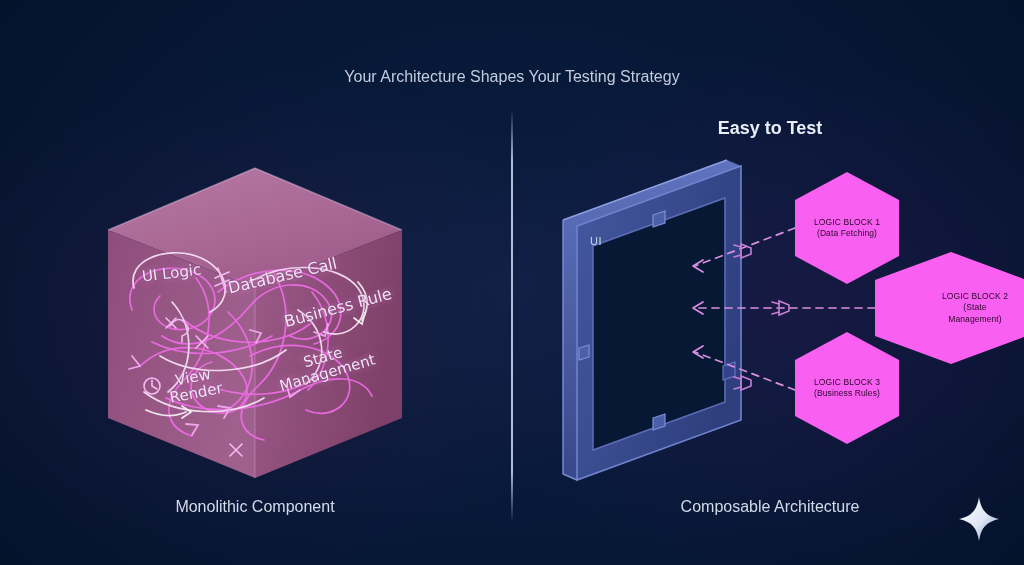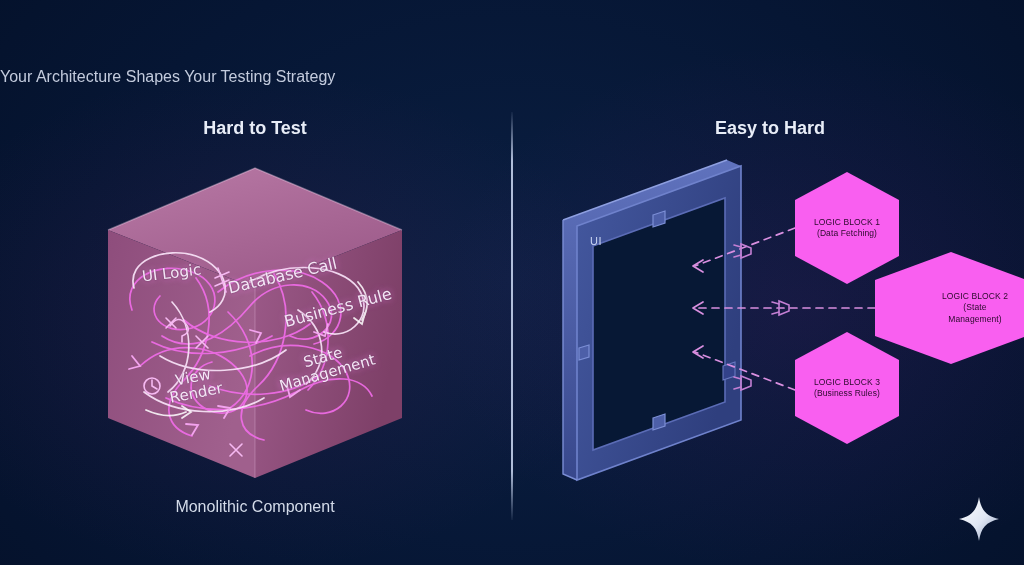--- a/index.html
+++ b/index.html
@@ -30,20 +30,21 @@
     font-weight: bold;
     color: #eef2f9;
     letter-spacing: -0.2px;
     text-shadow: 0 1px 5px rgba(0,0,0,0.6);
   }
   .subtitle {
     position: absolute;
     top: 68px;
     left: 0;
     width: 1024px;
+    text-align: center;
     font-size: 16px;
     color: #c3cbdd;
   }
 
   .panel-heading {
     position: absolute;
     top: 118px;
     width: 300px;
     text-align: center;
     font-size: 18px;
@@ -150,22 +151,21 @@
     height: 46px;
   }
 </style>
 </head>
 <body>
 
 <div id="stage">
 
   <div class="subtitle">Your Architecture Shapes Your Testing Strategy</div>
 
-  <div class="panel-heading" id="heading-left">Hard to Test</div>
-  <div class="panel-heading" id="heading-right">Easy to Hard</div>
+  <div class="panel-heading" id="heading-right">Easy to Test</div>
 
   <div class="divider"></div>
 
   <div id="cube-wrap">
     <svg id="cube-svg" width="310" height="320" viewBox="0 0 310 320">
       <defs>
         <linearGradient id="gTop" x1="0" y1="0" x2="0.6" y2="1">
           <stop offset="0%" stop-color="#b97aa6"></stop>
           <stop offset="100%" stop-color="#9d5b8a"></stop>
         </linearGradient>
@@ -331,20 +331,21 @@
 
     <div class="hex" id="hex-3">
       <div class="hex-text">
         <span>LOGIC BLOCK 3</span>
         <span class="hex-sub">(Business Rules)</span>
       </div>
     </div>
   </div>
 
   <div class="panel-caption" id="caption-left">Monolithic Component</div>
+  <div class="panel-caption" id="caption-right">Composable Architecture</div>
 
   <svg id="sparkle" viewBox="0 0 42 46">
     <defs>
       <linearGradient id="gSpark" x1="0" y1="0" x2="1" y2="1">
         <stop offset="0%" stop-color="#ffffff"></stop>
         <stop offset="55%" stop-color="#dfe6f4"></stop>
         <stop offset="100%" stop-color="#8e9cbb"></stop>
       </linearGradient>
     </defs>
     <path d="M21 1 C 23 14, 28 20, 41 23 C 28 26, 23 32, 21 45 C 19 32, 14 26, 1 23 C 14 20, 19 14, 21 1 Z" fill="url(#gSpark)"></path>

